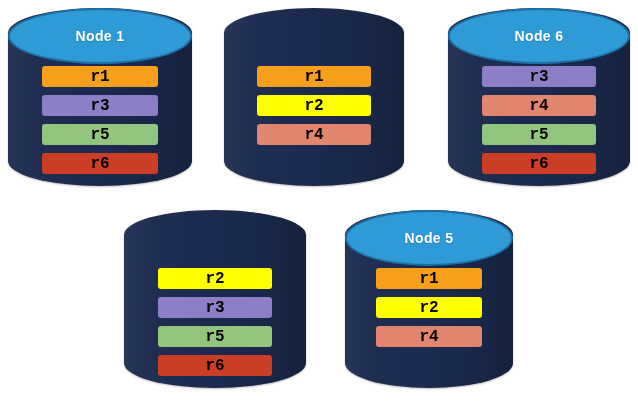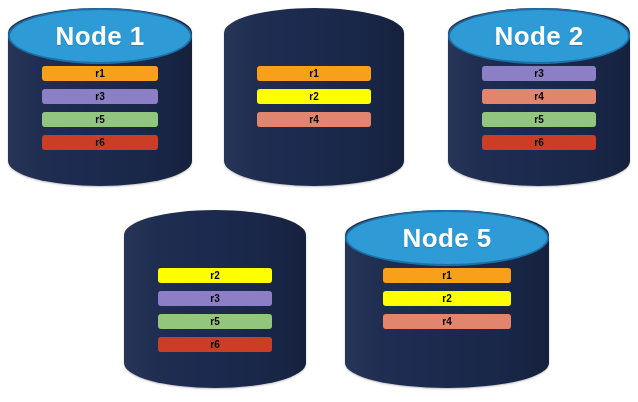--- a/index.html
+++ b/index.html
@@ -95,26 +95,26 @@
     color: #000000;
     font-weight: bold;
     line-height: 1;
   }
 
   
   .n1 { left: 8px;   top: 8px;   width: 184px; height: 178px; }
   .n2 { left: 224px; top: 8px;   width: 180px; height: 178px; }
   .n3 { left: 448px; top: 8px;   width: 182px; height: 178px; }
   .n4 { left: 124px; top: 210px; width: 182px; height: 178px; }
-  .n5 { left: 345px; top: 210px; width: 168px; height: 178px; padding-left: 36px; }
+  .n5 { left: 345px; top: 210px; width: 168px; height: 178px; }
 
   .cyl-top   { height: 56px; }
-  .node-label{ font-size: 26px; }
+  .node-label{ font-size: 14px; }
   .bars      { top: 58px; }
-  .bar       { width: 63%; height: 15px; font-size: 10px; margin-bottom: 8px; }
+  .bar       { width: 63%; height: 21px; font-size: 16px; margin-bottom: 8px; font-family: Liberation Mono, monospace; }
 </style>
 </head>
 <body>
 
 <div id="canvas">
 
   <div class="node n1">
     <div class="cyl-body"></div>
     <div class="cyl-shade"></div>
     <div class="cyl-top">
@@ -149,21 +149,21 @@
         <div class="bar" style="background: rgb(226, 133, 110);">
           <span>r4</span>
         </div>
       </div>
   </div>
 
   <div class="node n3">
     <div class="cyl-body"></div>
     <div class="cyl-shade"></div>
     <div class="cyl-top">
-      <span class="node-label">Node  2</span>
+      <span class="node-label">Node  6</span>
     </div>
     <div class="bars">
         <div class="bar" style="background: rgb(140, 127, 198);">
           <span>r3</span>
         </div>
         <div class="bar" style="background: rgb(226, 133, 110);">
           <span>r4</span>
         </div>
         <div class="bar" style="background: rgb(146, 197, 126);">
           <span>r5</span>

